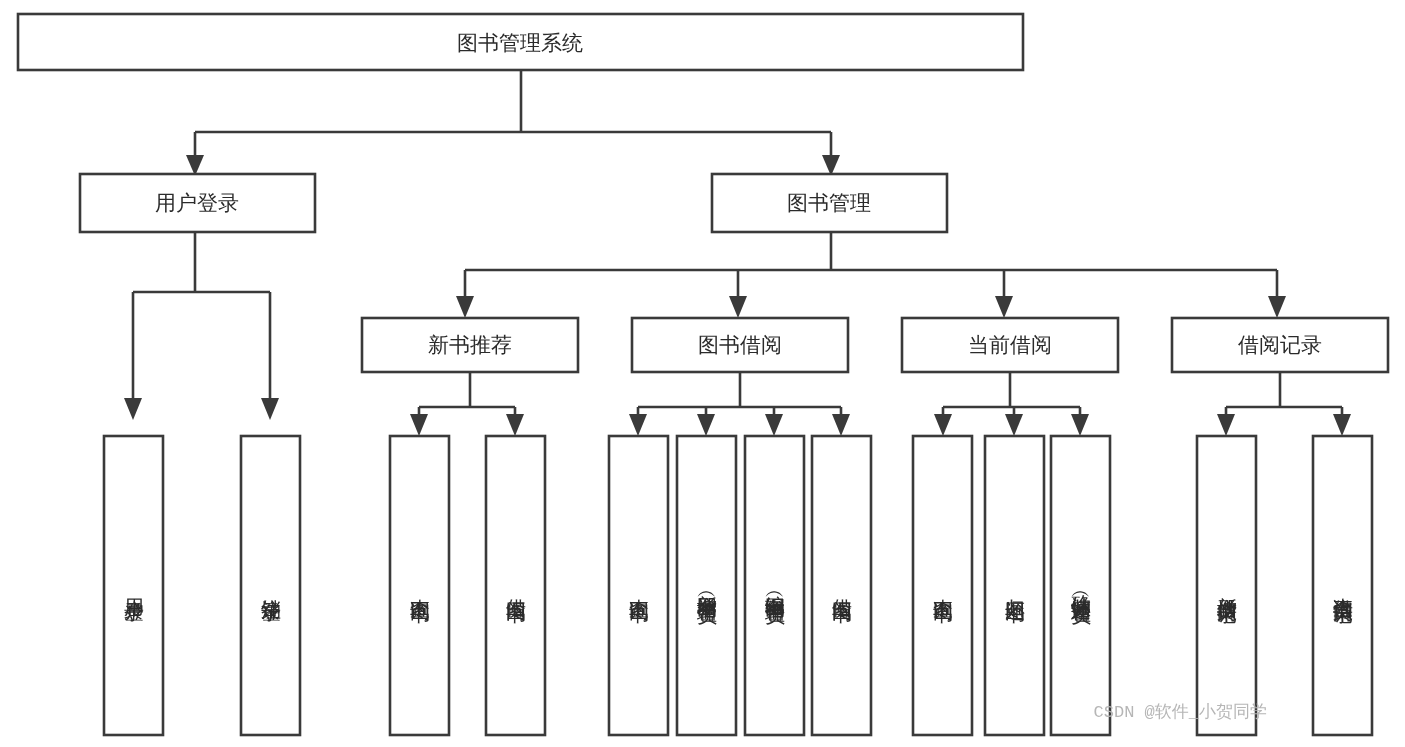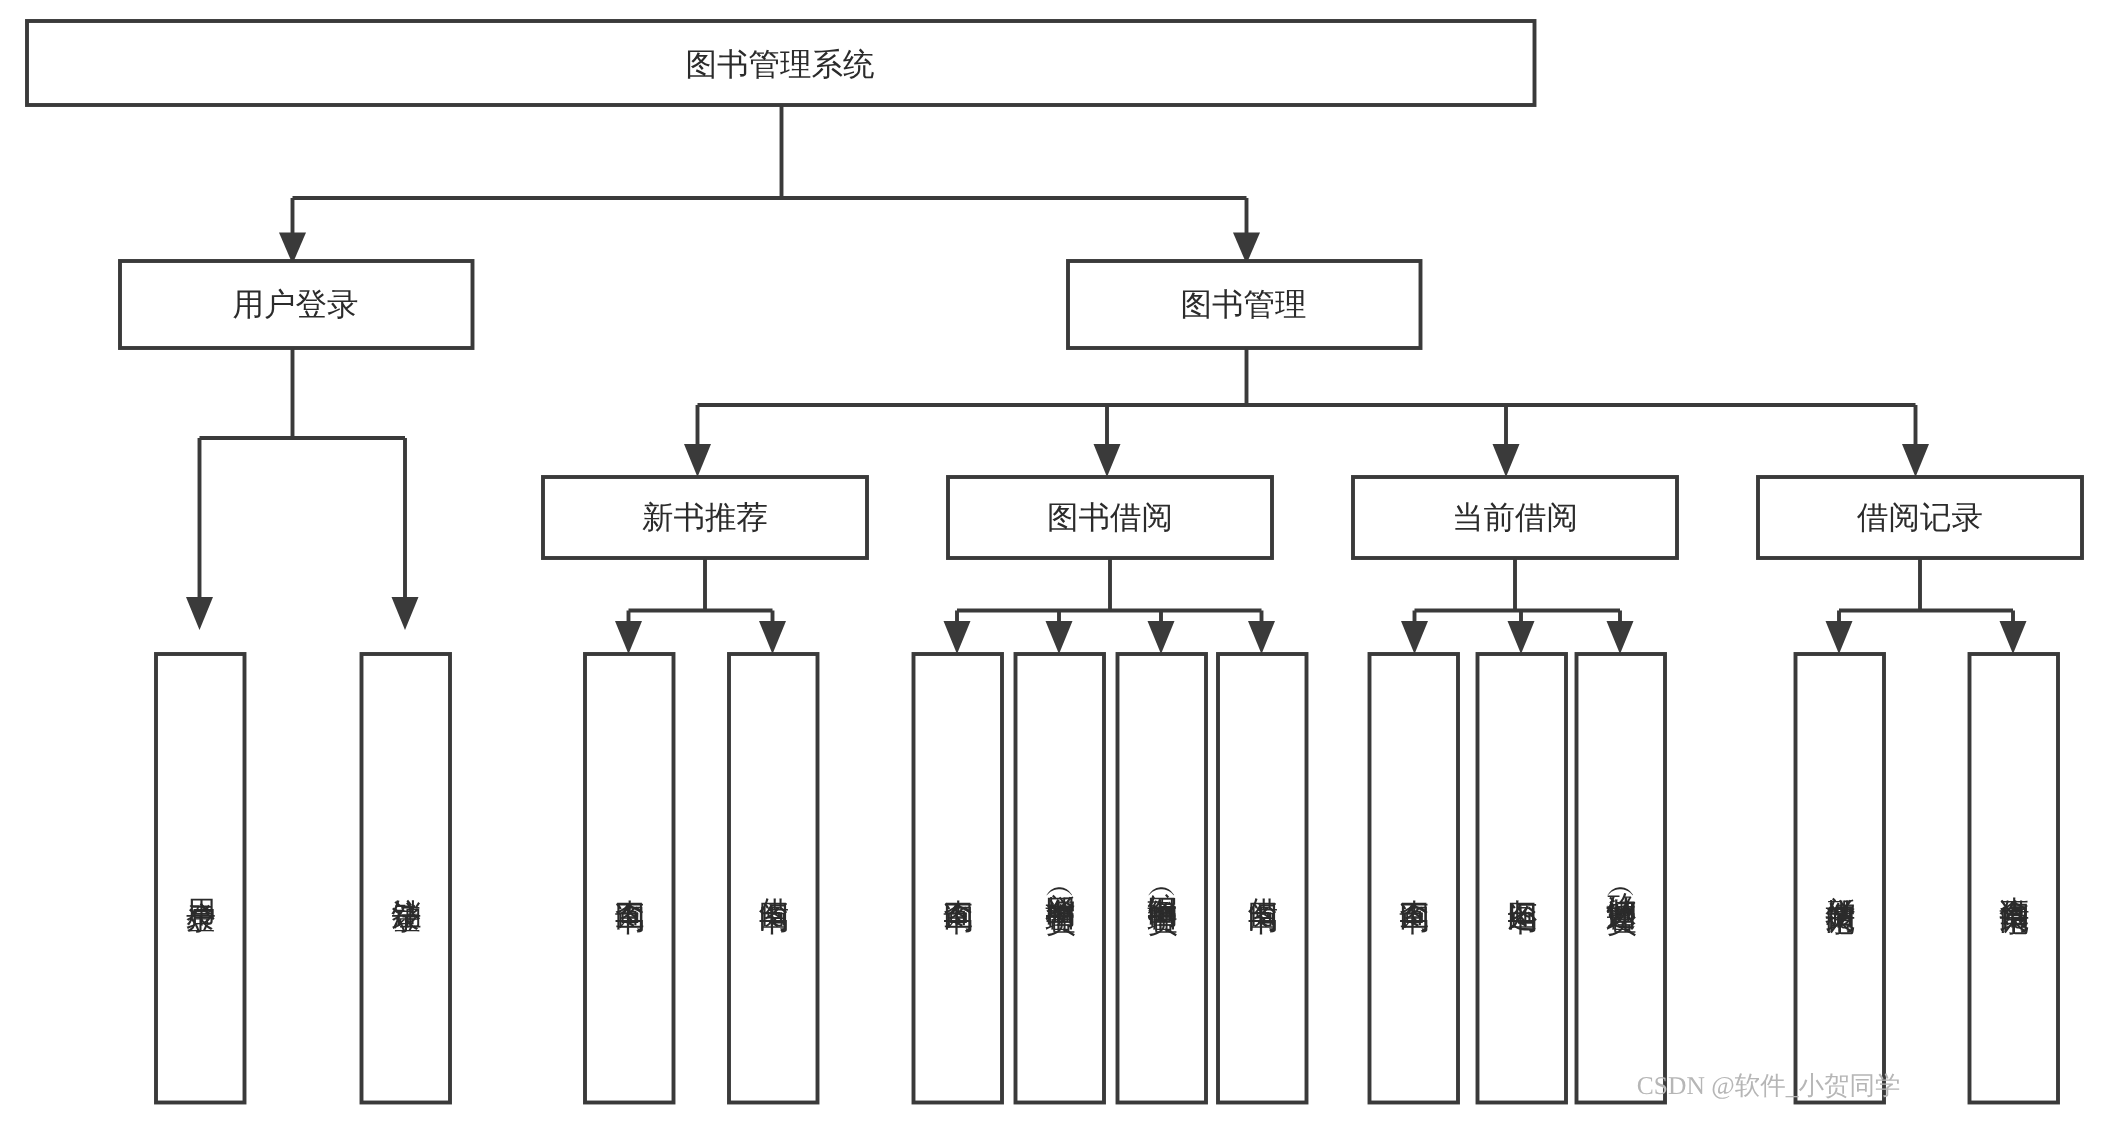--- a/index.html
+++ b/index.html
@@ -55,22 +55,22 @@
   }
   .node-label-v {
     font-size: 20px;
     writing-mode: vertical-rl;
     text-orientation: upright;
     letter-spacing: 1.5px;
   }
   .watermark {
     position: absolute;
     right: 12px;
-    bottom: 12px;
-    font-family: Liberation Serif, serif;
+    bottom: 24px;
+    font-family: Liberation Mono, monospace;
     font-size: 17px;
     color: #b6b6b6;
     white-space: nowrap;
     pointer-events: none;
     user-select: none;
   }
 </style>
 </head>
 <body>
 

